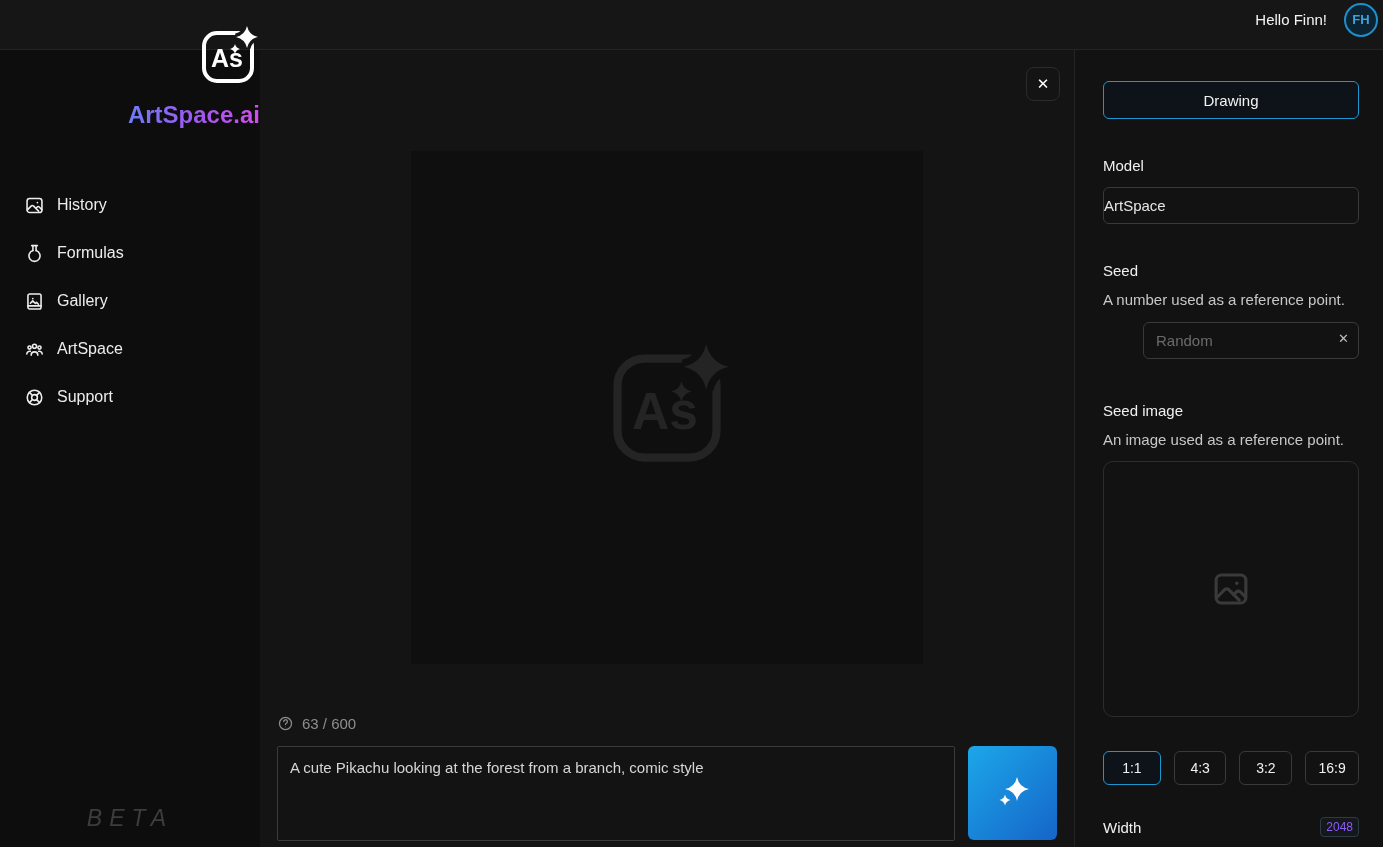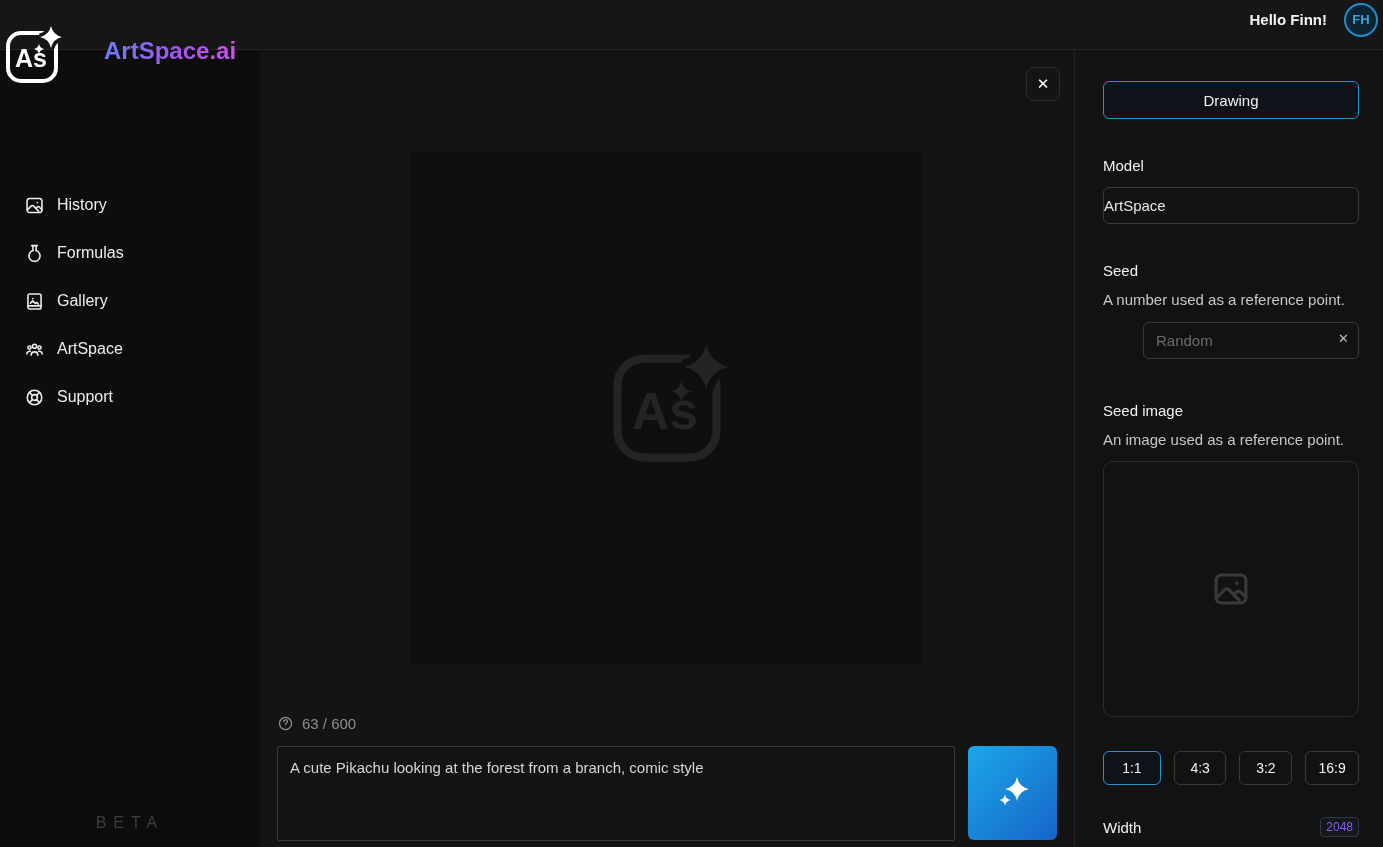--- a/index.html
+++ b/index.html
@@ -4,41 +4,41 @@
 <style>
   * { margin:0; padding:0; box-sizing:border-box; }
   body { background:#000; font-family:"Liberation Sans","DejaVu Sans",sans-serif; }
   #app { position:relative; width:1383px; height:847px; background:#141414; overflow:hidden; }
 
   
   .topbar { position:absolute; left:0; top:0; width:100%; height:50px; background:#161616;
             border-bottom:1px solid #242424; display:flex; align-items:center;
             justify-content:flex-end; gap:17px; padding-right:5px; z-index:2; }
   .topbar-inner { display:flex; align-items:center; gap:17px; transform:translateY(-5px); }
-  .greeting { color:#f5f5f5; font-size:15px; font-weight:700; }
+  .greeting { color:#f5f5f5; font-size:15px; font-weight:400; }
   .avatar { width:34px; height:34px; border-radius:50%; border:2px solid #1f8fcc;
             background:#0c2331; color:#3ea2d8; font-size:13px; font-weight:700;
             display:flex; align-items:center; justify-content:center; cursor:pointer; }
 
   
   .sidebar { position:absolute; left:0; top:50px; bottom:0; width:260px; background:#0d0d0d; }
-  .brand { position:absolute; left:0; top:25px; width:260px; display:flex; flex-direction:row;
-           align-items:flex-start; z-index:5; cursor:pointer;gap:40px; }
+  .brand { position:absolute; left:0; top:25px; width:260px; display:flex; flex-direction:column;
+           align-items:flex-end; z-index:5; cursor:pointer; }
   .brand-logo { --halo:#161616; color:#fff; }
   .brand-title { margin-top:12px; font-size:24px; font-weight:700;
                  background:linear-gradient(90deg,#6d7cf5 0%,#a257f2 55%,#d44df0 100%);
                  -webkit-background-clip:text; background-clip:text; color:transparent;
                  -webkit-text-fill-color:transparent; }
   .nav { position:absolute; left:0; top:131px; width:100%; }
   .nav-item { height:48px; display:flex; align-items:center; gap:12px; padding-left:24px;
               color:#ededed; cursor:pointer; }
   .nav-item svg { flex:none; }
   .nav-label { font-size:16px; }
   .beta { position:absolute; left:0; bottom:15px; width:260px; text-align:center;
-          color:#3d3d3d; font-size:16px; font-weight:500; letter-spacing:7px; }
+          color:#3d3d3d; font-size:23px; font-weight:500; letter-spacing:7px;font-style:italic; }
 
   
   .main { position:absolute; left:260px; top:50px; width:814px; bottom:0; background:#141414; }
   .close-btn { position:absolute; left:766px; top:17px; width:34px; height:34px;
                background:transparent; border:1px solid #2b2b2b; border-radius:8px;
                color:#fff; font-size:15px; display:flex; align-items:center; justify-content:center;
                cursor:pointer; }
   .canvas { position:absolute; left:151px; top:101px; width:512px; height:513px; background:#0f0f0f;
             display:flex; align-items:center; justify-content:center; }
   .canvas-logo { --halo:#0f0f0f; color:#242424; }

